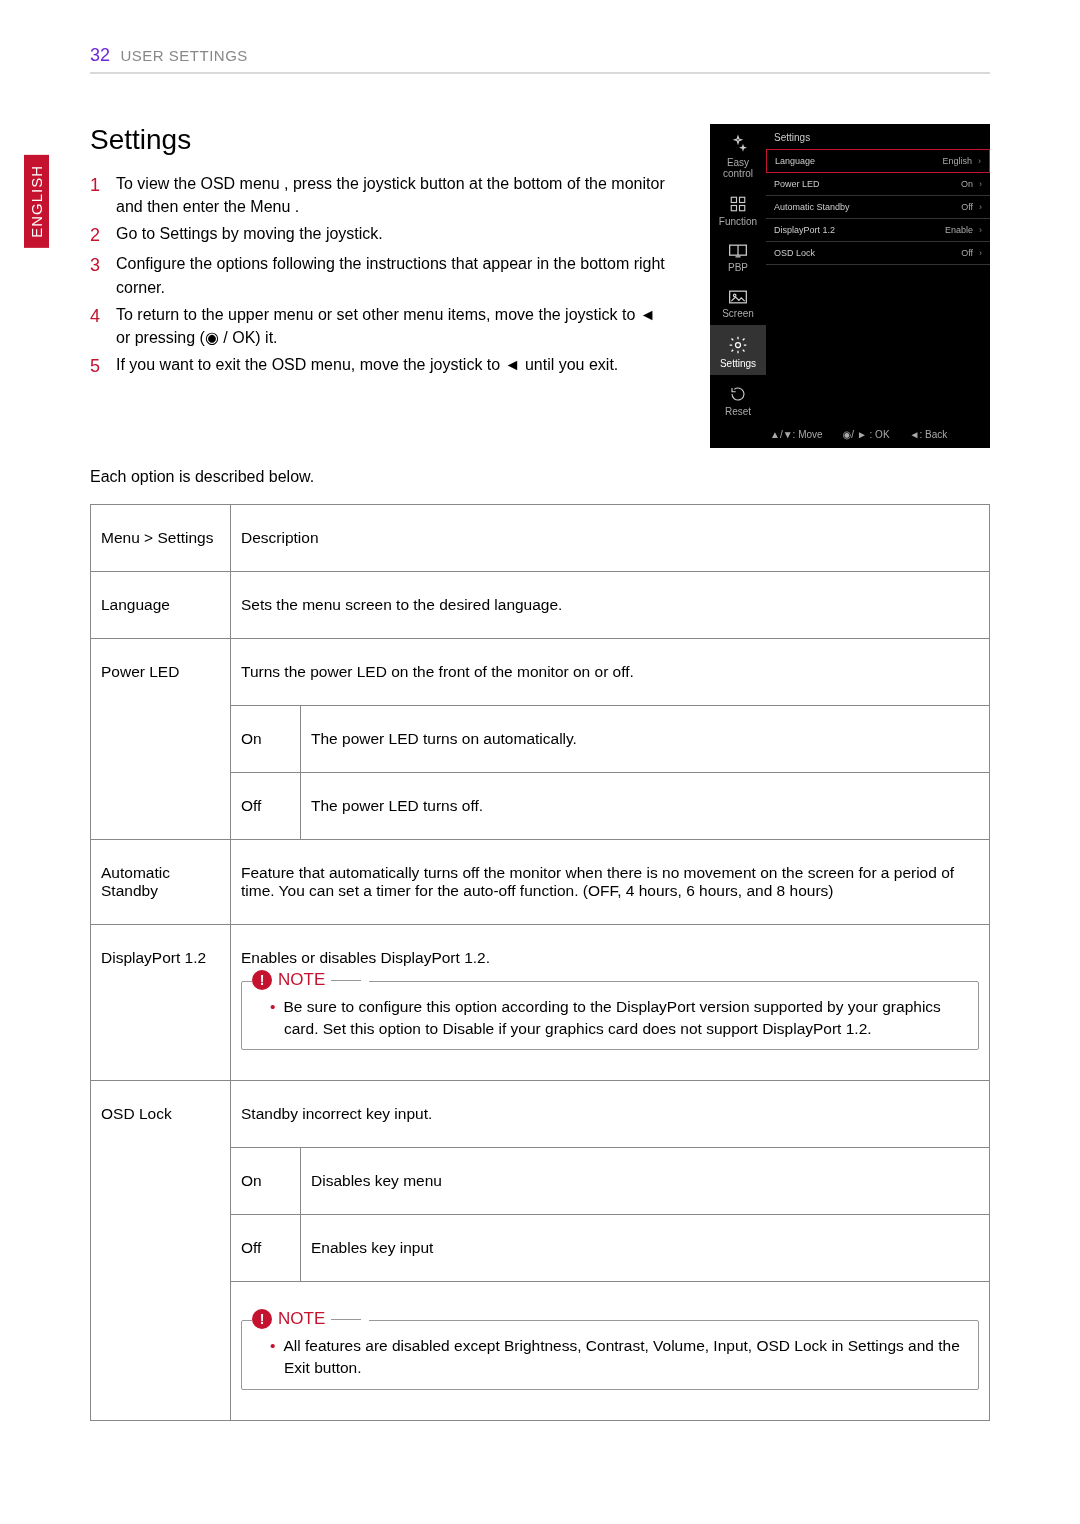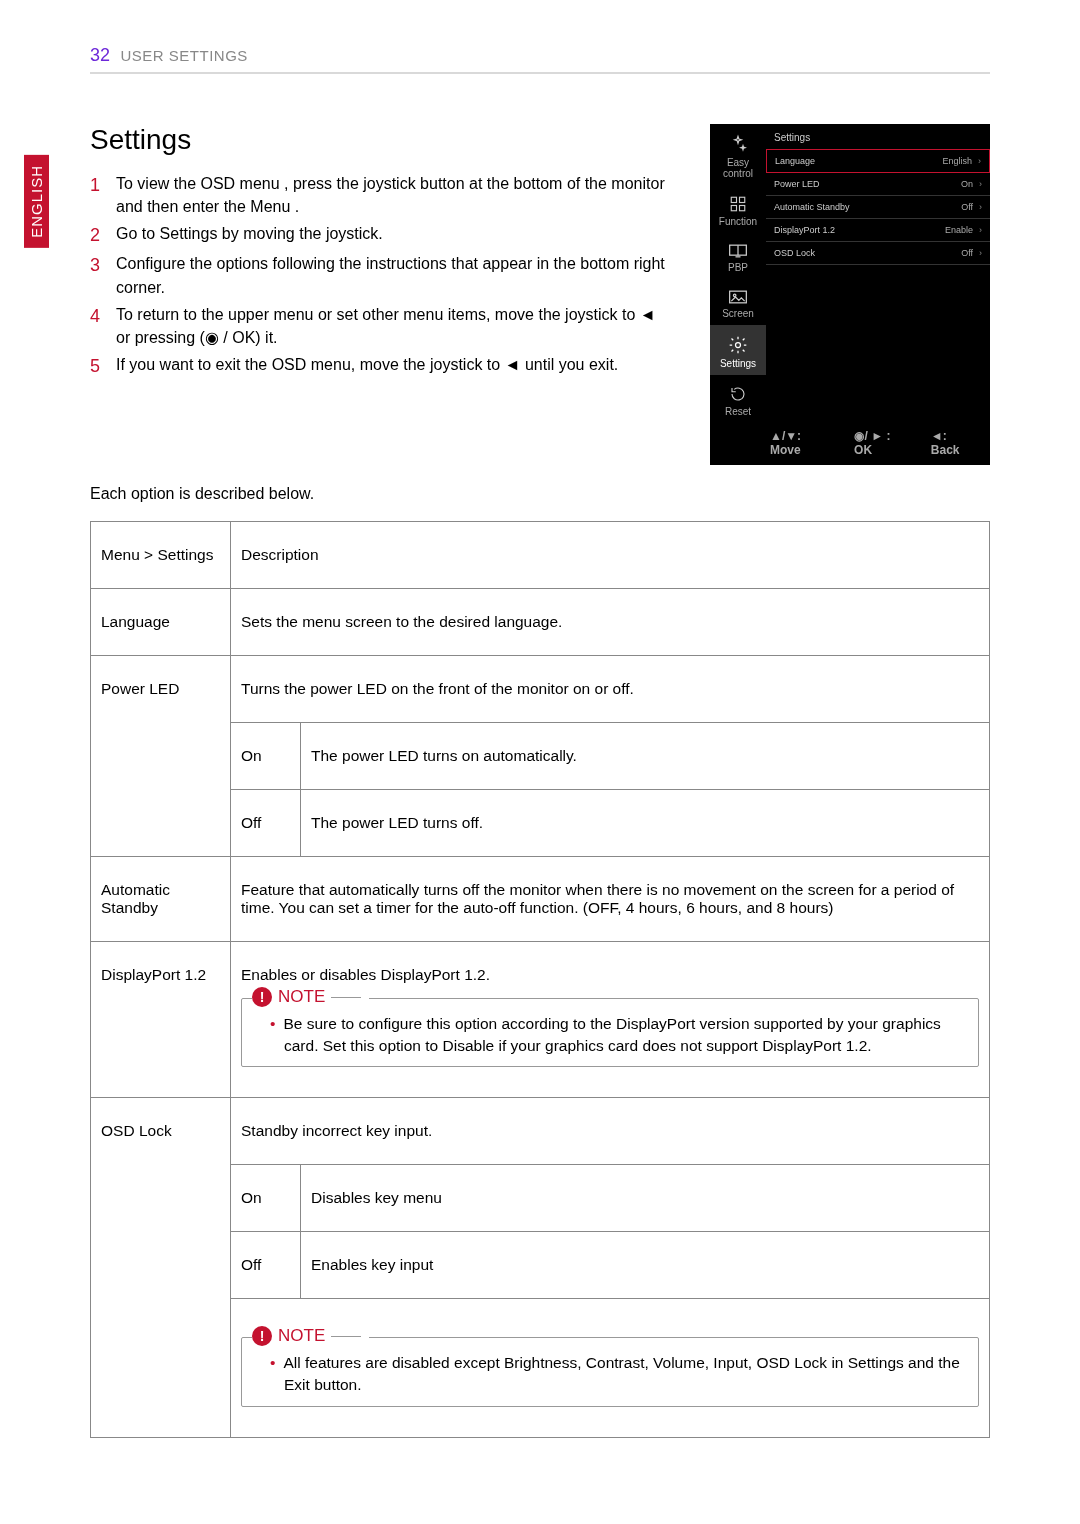--- a/index.html
+++ b/index.html
@@ -113,23 +113,22 @@
     border-bottom: 1px solid #333;
     color: #ccc;
   }
   .osd-row.hl { border: 1px solid #c4122f; }
   .osd-row .val { color: #aaa; }
   .osd-row .chev { margin-left: 6px; color: #888; }
   .osd-footer {
     display: flex;
     gap: 20px;
     padding: 6px 12px 8px 60px;
-    font-size: 12px;
+    font-size: 10px;
     color: #aaa;
-    font-weight: bold;
   }
   .subdesc {
     font-size: 16px;
     margin: 20px 0 18px 0;
   }
   
   table.settings {
     border-collapse: collapse;
     width: 100%;
     font-size: 15.5px;

